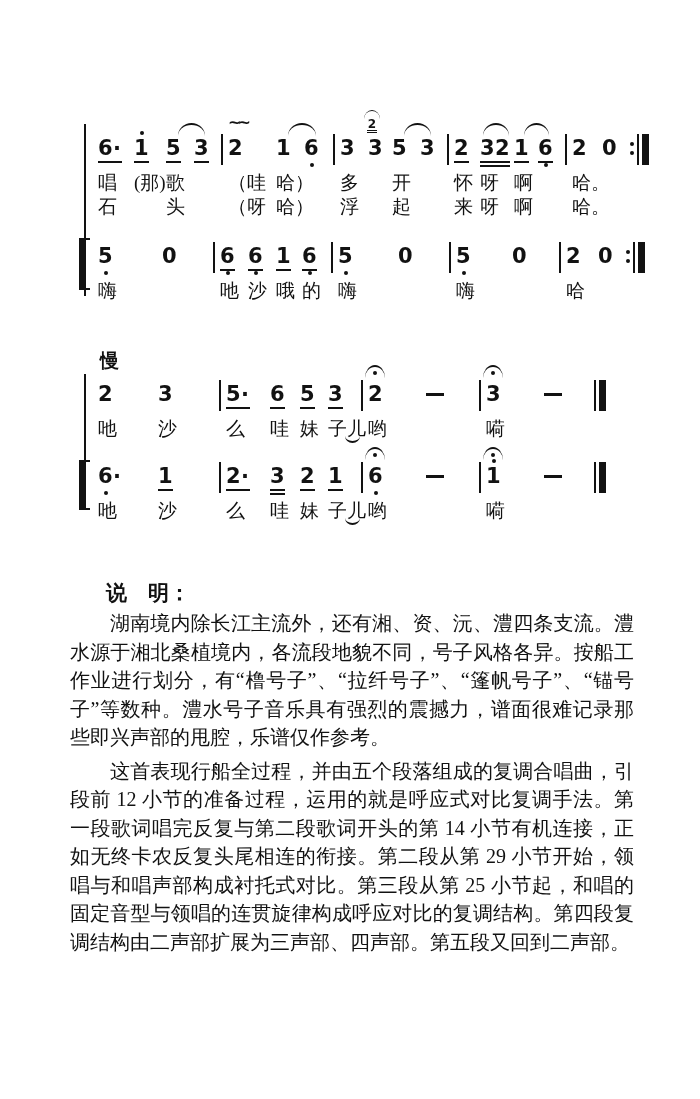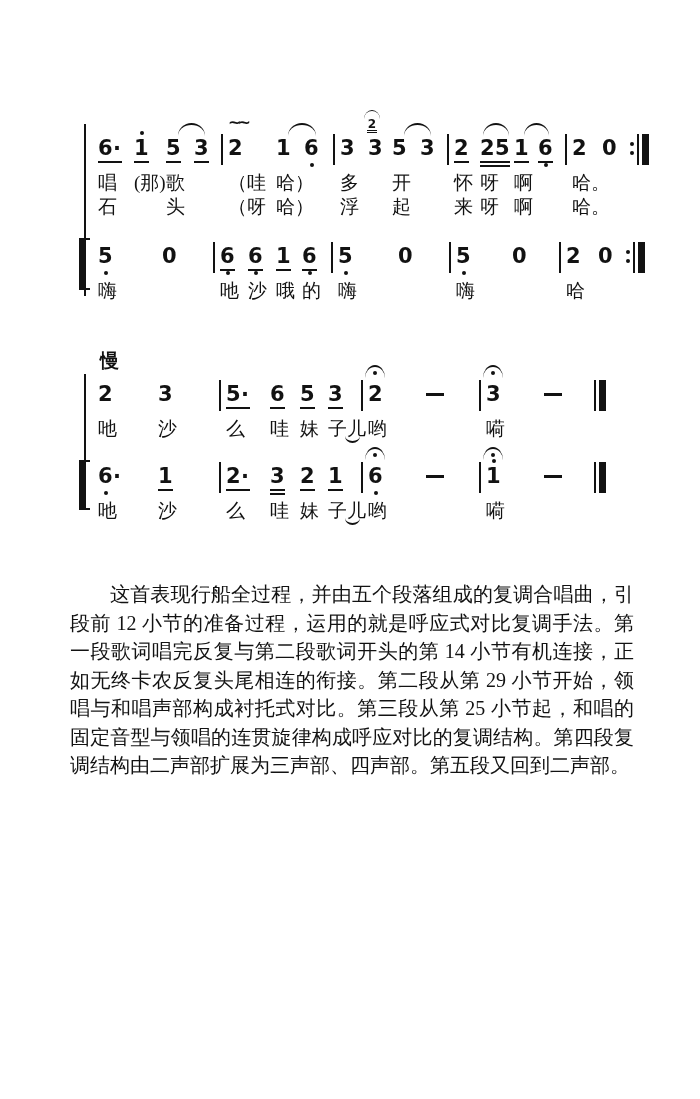--- a/index.html
+++ b/index.html
@@ -169,21 +169,21 @@
           <div class="row-above"></div>
           <div class="row-note"><span class="n u1">2</span></div>
           <div class="row-sub"></div>
           <div class="lyr">怀</div>
           <div class="lyr">来</div>
         </div>
         <div class="cell" style="width: 34px;">
           <div class="row-above">
             <div class="slur" style="left: 3px; width: 26px;"></div>
           </div>
-          <div class="row-note"><span class="n u2">25</span></div>
+          <div class="row-note"><span class="n u2">32</span></div>
           <div class="row-sub"></div>
           <div class="lyr">呀</div>
           <div class="lyr">呀</div>
         </div>
         <div class="cell" style="width: 24px;">
           <div class="row-above">
             <div class="slur" style="left: 10px; width: 25px;"></div>
           </div>
           <div class="row-note"><span class="n u1">1</span></div>
           <div class="row-sub"></div>
@@ -542,16 +542,18 @@
         <div class="cell" style="width: 18px;">
           <div class="b-area">
             <div class="bl" style="left: 2px; width: 2px;"></div>
             <div class="bl" style="left: 7px; width: 7px;"></div>
           </div>
         </div>
       </div>
   </div>
 
   <div class="expl">
+    <div class="expl-title">说　明：</div>
+    <p>湖南境内除长江主流外，还有湘、资、沅、澧四条支流。澧水源于湘北桑植境内，各流段地貌不同，号子风格各异。按船工作业进行划分，有“橹号子”、“拉纤号子”、“篷帆号子”、“锚号子”等数种。澧水号子音乐具有强烈的震撼力，谱面很难记录那些即兴声部的甩腔，乐谱仅作参考。</p>
     <p>这首表现行船全过程，并由五个段落组成的复调合唱曲，引段前 12 小节的准备过程，运用的就是呼应式对比复调手法。第一段歌词唱完反复与第二段歌词开头的第 14 小节有机连接，正如无终卡农反复头尾相连的衔接。第二段从第 29 小节开始，领唱与和唱声部构成衬托式对比。第三段从第 25 小节起，和唱的固定音型与领唱的连贯旋律构成呼应对比的复调结构。第四段复调结构由二声部扩展为三声部、四声部。第五段又回到二声部。</p>
   </div>
 
 </div>
 
 </body></html>

